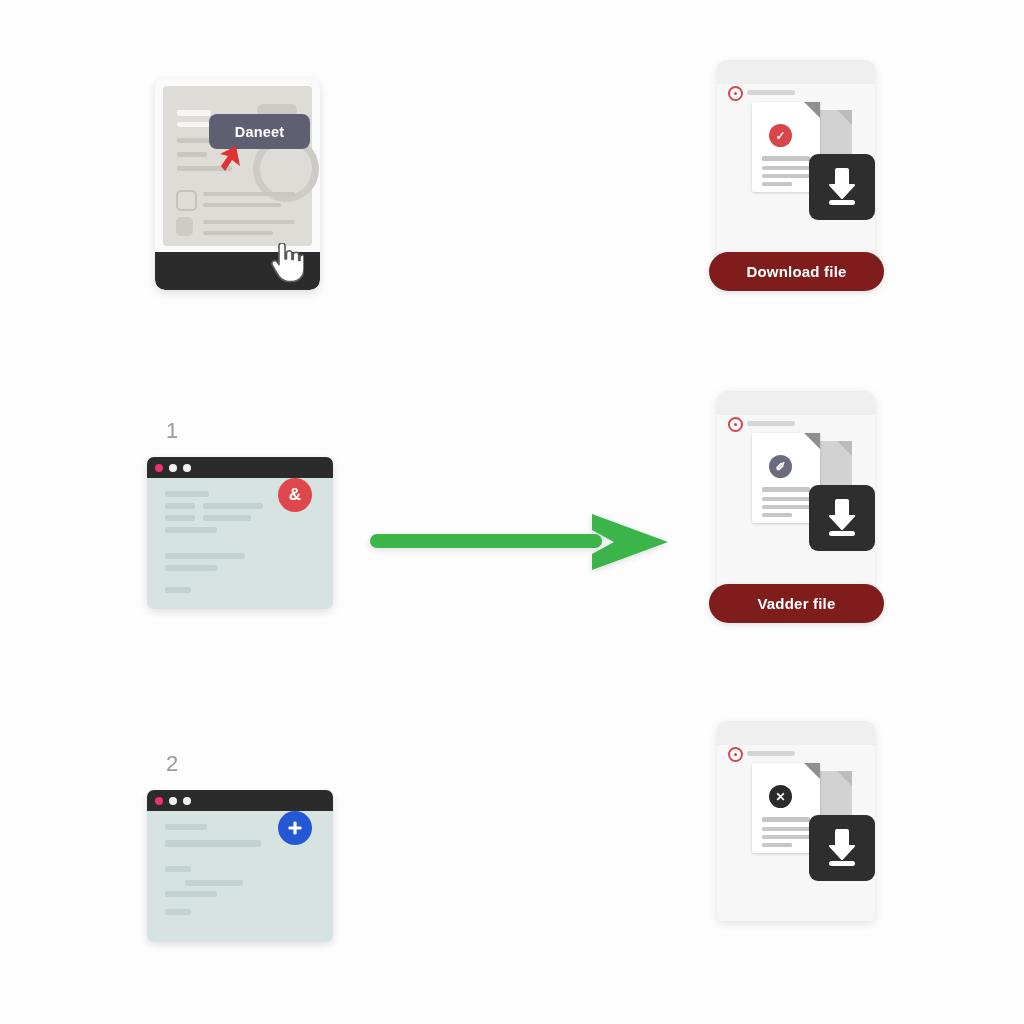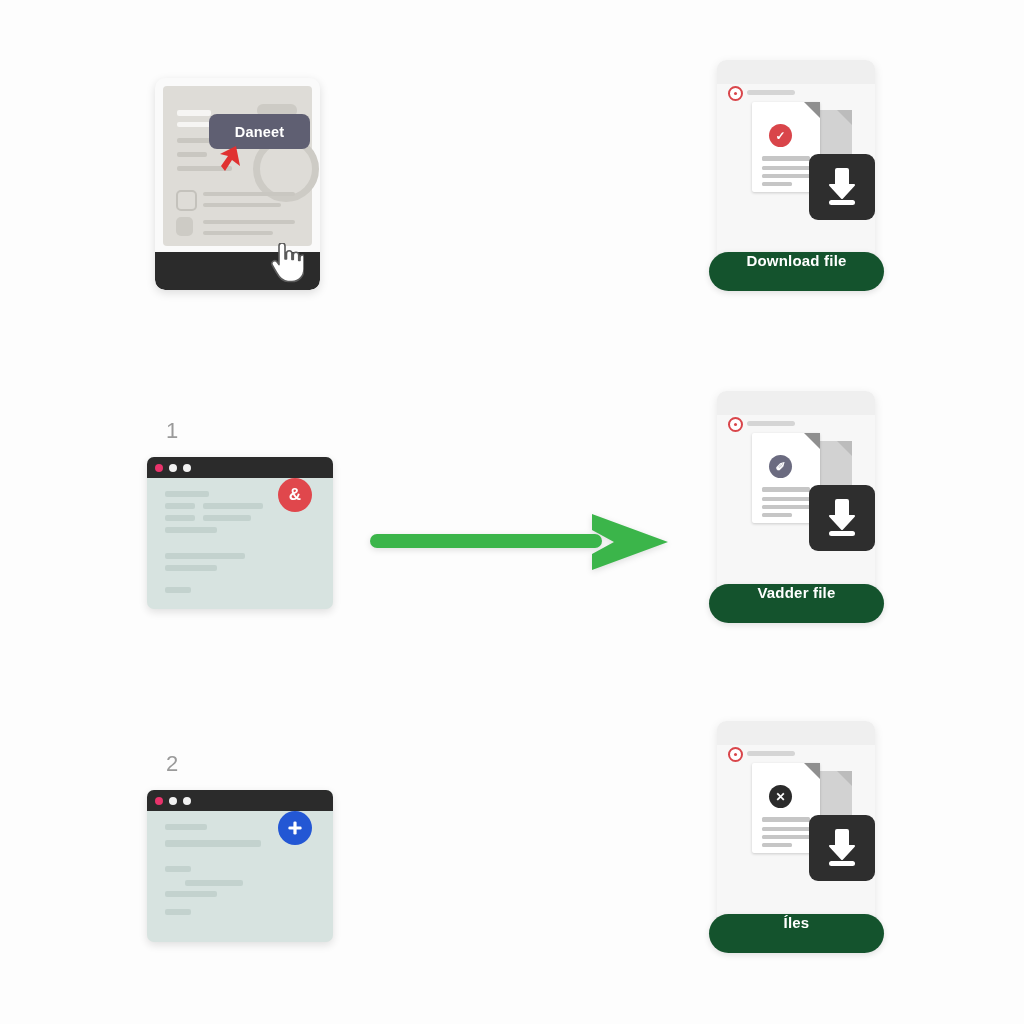--- a/index.html
+++ b/index.html
@@ -137,22 +137,22 @@
     position:absolute;width:23px;height:23px;border-radius:50%;
     display:flex;align-items:center;justify-content:center;
     color:#fff;font-size:12px;font-weight:bold;
   }
   .dlbtn{
     position:absolute;width:66px;height:66px;background:#2e2e2e;
     border-radius:9px;display:flex;align-items:center;justify-content:center;
   }
   .dlbtn svg{display:block;}
   .pill{
-    position:absolute;height:39px;background:#14532d;border-radius:20px;
-    display:flex;justify-content:center;
+    position:absolute;height:39px;background:#7f1d1d;border-radius:20px;
+    display:flex;align-items:center;justify-content:center;
     box-shadow:0 2px 6px rgba(0,0,0,.12);
   }
   .pill span{color:#ffffff;font-size:15px;font-weight:bold;letter-spacing:.2px;}
 </style>
 </head>
 <body>
 
 <div class="canvas">
 
   <div class="doccard">
@@ -343,17 +343,14 @@
         <span class="dl" style="left:10px;top:80px;width:30px;height:3.5px;"></span>
       </div>
       <div class="dlbtn" style="left:62px;top:52px;">
         <svg width="40" height="42" viewBox="0 0 40 42">
           <path d="M15 2 h10 a2 2 0 0 1 2 2 v14 h5 a1 1 0 0 1 .75 1.7 L21 32.5 a1.4 1.4 0 0 1 -2 0 L7.25 19.7 A1 1 0 0 1 8 18 h5 V4 a2 2 0 0 1 2 -2 Z" fill="#ffffff"></path>
           <rect x="7" y="34" width="26" height="5" rx="2.5" fill="#ffffff"></rect>
         </svg>
       </div>
     </div>
   </div>
-  <div class="pill" style="left:709px;top:914px;width:175px;">
-    <span>Íles</span>
-  </div>
 
 </div>
 
 </body></html>

